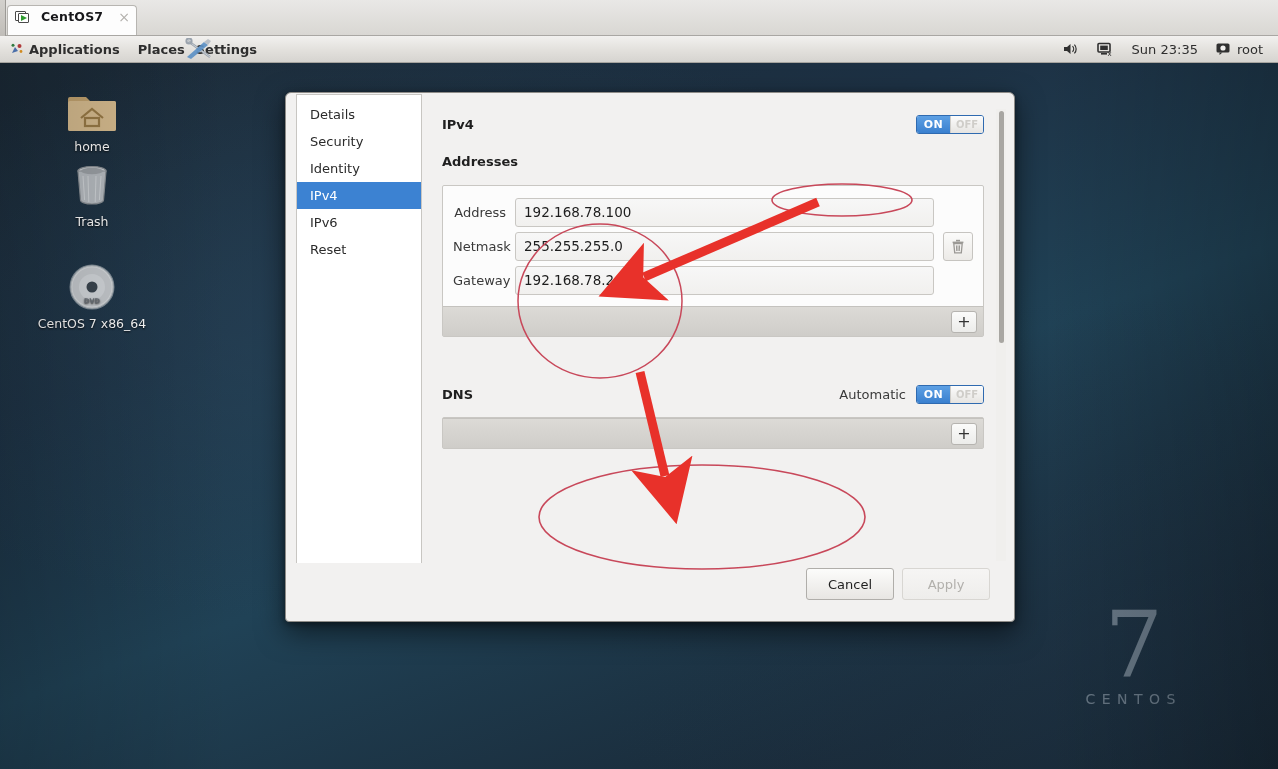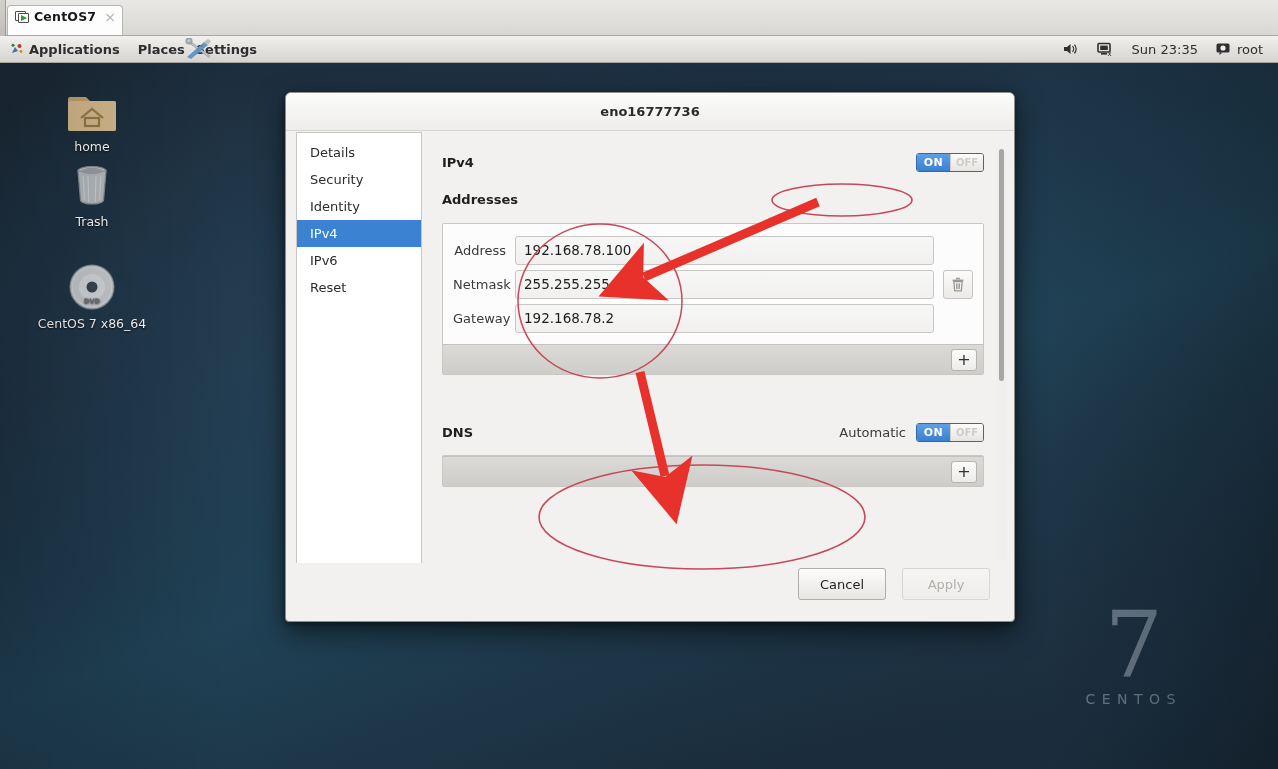--- a/index.html
+++ b/index.html
@@ -17,21 +17,21 @@
   }
   #tabstrip-edge {
     position: absolute; left: 0; top: 0; width: 6px; height: 36px;
     background: linear-gradient(#d3d1cd, #c0bdb8);
     border-right: 1px solid #9c9a96;
   }
   .vmtab {
     position: absolute; left: 7px; top: 5px; height: 30px; min-width: 98px;
     background: #fdfdfd; border: 1px solid #b7b5b1; border-bottom: none;
     border-radius: 4px 4px 0 0;
-    display: flex; align-items: center; gap: 4px; padding: 0 6px 8px 7px;
+    display: flex; align-items: center; gap: 11px; padding: 0 6px 8px 7px;
   }
   .vmtab-icon { width: 15px; height: 14px; position: relative; flex: 0 0 auto; }
   .vmtab-icon .scr {
     position: absolute; left: 0; top: 1px; width: 11px; height: 10px;
     border: 1.4px solid #4a4a4a; border-radius: 1px; background: #fff;
   }
   .vmtab-icon .scr2 {
     position: absolute; left: 3px; top: 3px; width: 11px; height: 10px;
     border: 1.4px solid #4a4a4a; border-radius: 1px; background: #fff;
   }
@@ -203,21 +203,21 @@
     background: #f0efed;
   }
   #pane-thumb {
     position: absolute; left: 3px; top: 2px; width: 5px; height: 232px;
     background: #a8a6a2; border-radius: 3px;
   }
 
   #dialog-footer {
     flex: 0 0 auto; height: 58px;
     display: flex; align-items: center; justify-content: flex-end;
-    gap: 16px; padding: 0 24px 16px 0;
+    gap: 8px; padding: 0 24px 16px 0;
   }
   .dlgbtn {
     min-width: 88px; height: 32px; padding: 0 16px;
     border-radius: 3px; font-size: 13px;
     display: flex; align-items: center; justify-content: center;
   }
   .dlgbtn.normal {
     background: linear-gradient(#fcfcfb, #e8e6e3);
     border: 1px solid #b0aeaa; color: #1f1f1f;
   }
@@ -364,23 +364,20 @@
   </div>
 
   <div id="watermark">
     <div class="seven">7</div>
     <div class="word">CENTOS</div>
   </div>
 </div>
 
 <div id="dialog">
 
-  <div id="dialog-titlebar">
-    <span id="dialog-title">eno16777736</span>
-  </div>
 
   <div id="dialog-body">
 
     <div id="sidebar">
       <div class="side-item">
         <span>Details</span>
       </div>
       <div class="side-item">
         <span>Security</span>
       </div>

